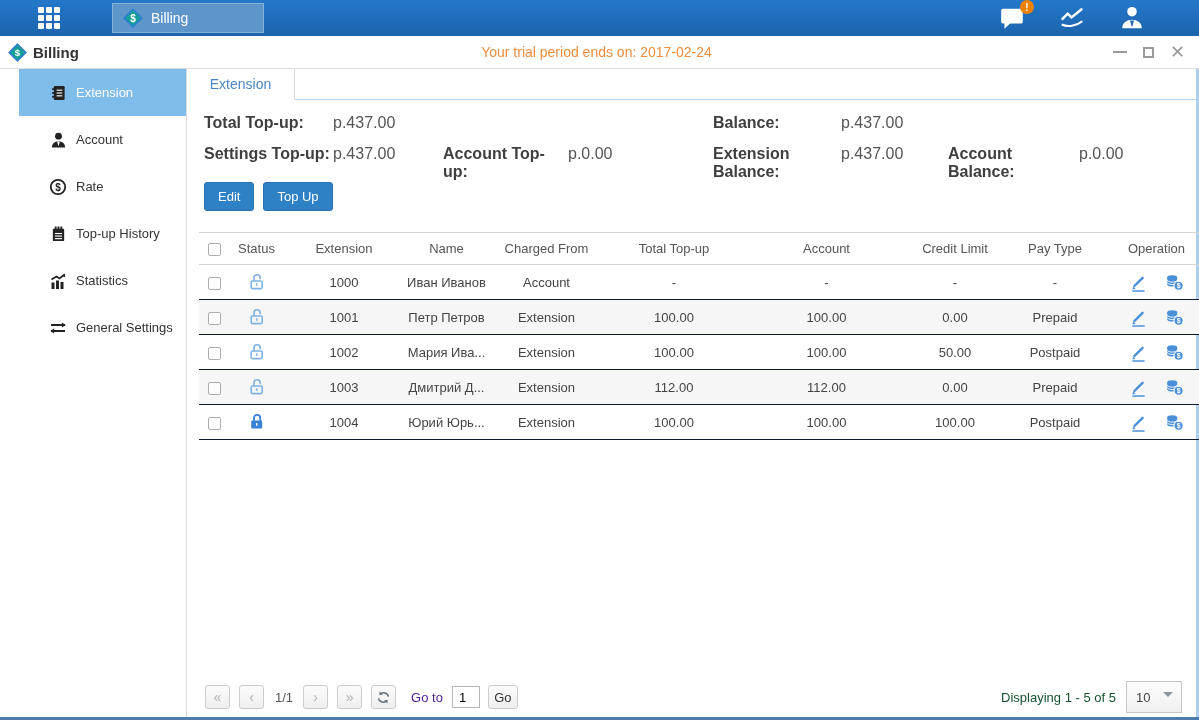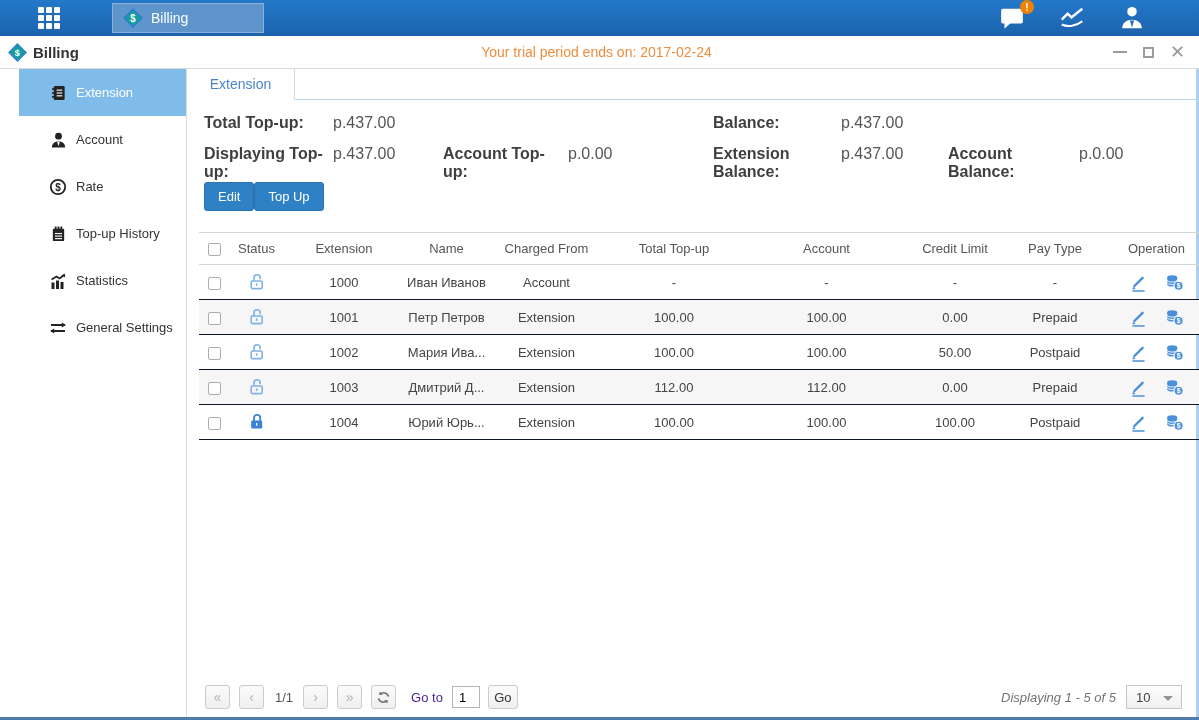--- a/index.html
+++ b/index.html
@@ -54,21 +54,21 @@
   .stats { display:flex; margin:14px 0 0 17px; font-size:16px; }
   .stats-col-left { width:509px; flex:0 0 auto; }
   .stats-row { height:31px; display:flex; align-items:flex-start; }
   .stats-row b { color:#3f3f3f; }
   .lbl1 { width:129px; flex:0 0 auto; } .val1 { width:110px; flex:0 0 auto; color:#555; }
   .lbl2 { width:125px; flex:0 0 auto; } .val2 { color:#555; }
   .rlbl1 { width:128px; flex:0 0 auto; } .rval1 { width:107px; flex:0 0 auto; color:#555; }
   .rlbl2 { width:131px; flex:0 0 auto; } .rval2 { color:#555; }
 
   
-  .actions { margin:6px 0 0 17px; display:flex; }
+  .actions { margin:6px 0 0 17px; display:flex; gap:9px; }
   .btn { background:var(--accent-blue,#2f81c6); border:1px solid #2a72ae; color:#fff; font-size:13px;
          font-family:"Liberation Sans",sans-serif; height:29px; padding:0 13px; border-radius:3px; cursor:pointer; }
 
   
   .grid-area { margin:21px 0 0 12px; width:1005px; }
   table { border-collapse:collapse; table-layout:fixed; width:1005px; font-size:13px; }
   thead th { height:32px; font-weight:normal; color:#555; border-top:1px solid #d5d5d5; border-bottom:1px solid #d5d5d5;
              text-align:center; }
   tbody td { height:35px; text-align:center; color:#444; border-bottom:1px solid #0f172a; overflow:hidden;
              white-space:nowrap; }
@@ -84,22 +84,22 @@
   .pager { margin:0 14px 7px 18px; height:26px; display:flex; align-items:center; font-size:13px; color:#555; flex:0 0 auto; }
   .pg-btn { width:25px; height:24px; background:linear-gradient(#fbfbfb,#efefef); border:1px solid #ccc; border-radius:3px;
             display:flex; align-items:center; justify-content:center; color:#b3b3b3; font-size:14px; cursor:pointer;
             margin-right:9px; }
   .pg-ind { margin:0 10px 0 2px; color:#555; }
   .pg-goto-label { margin:0 9px 0 6px; color:#4c1d95; }
   .pg-input { width:28px; height:22px; border:1px solid #b5b5b5; font-size:13px; padding-left:6px;
               font-family:"Liberation Sans",sans-serif; }
   .pg-go { margin-left:8px; color:#333; font-size:13px; width:30px; }
   .pg-right { margin-left:auto; display:flex; align-items:center; gap:10px; }
-  .displaying { color:#737373;font-style:italic; }
-  .pg-select { width:56px; height:24px; border:1px solid #c6c6c6; background:linear-gradient(#fdfdfd,#f0f0f0);
+  .displaying { color:#14532d; }
+  .pg-select { width:56px; height:32px; border:1px solid #c6c6c6; background:linear-gradient(#fdfdfd,#f0f0f0);
                display:flex; align-items:center; padding-left:9px; position:relative; cursor:pointer; color:#444; }
   .pg-select .arrow { position:absolute; right:8px; top:10px; width:0; height:0; border-left:5px solid transparent;
                       border-right:5px solid transparent; border-top:5px solid #8a959e; }
 
   .bottom-strip { height:3px; background:var(--bottom-strip,#4e7dab); flex:0 0 auto; }
 </style>
 </head>
 <body>
 
 <div class="screen">
@@ -257,21 +257,21 @@
         <div class="tab">Extension</div>
       </div>
 
       <div class="stats">
         <div class="stats-col-left">
           <div class="stats-row">
             <b class="lbl1">Total Top-up:</b>
             <span class="val1">p.437.00</span>
           </div>
           <div class="stats-row">
-            <b class="lbl1">Displaying Top-up:</b>
+            <b class="lbl1">Settings Top-up:</b>
             <span class="val1">p.437.00</span>
             <b class="lbl2">Account Top-up:</b>
             <span class="val2">p.0.00</span>
           </div>
         </div>
         <div class="stats-col-right">
           <div class="stats-row">
             <b class="rlbl1">Balance:</b>
             <span class="rval1">p.437.00</span>
           </div>

